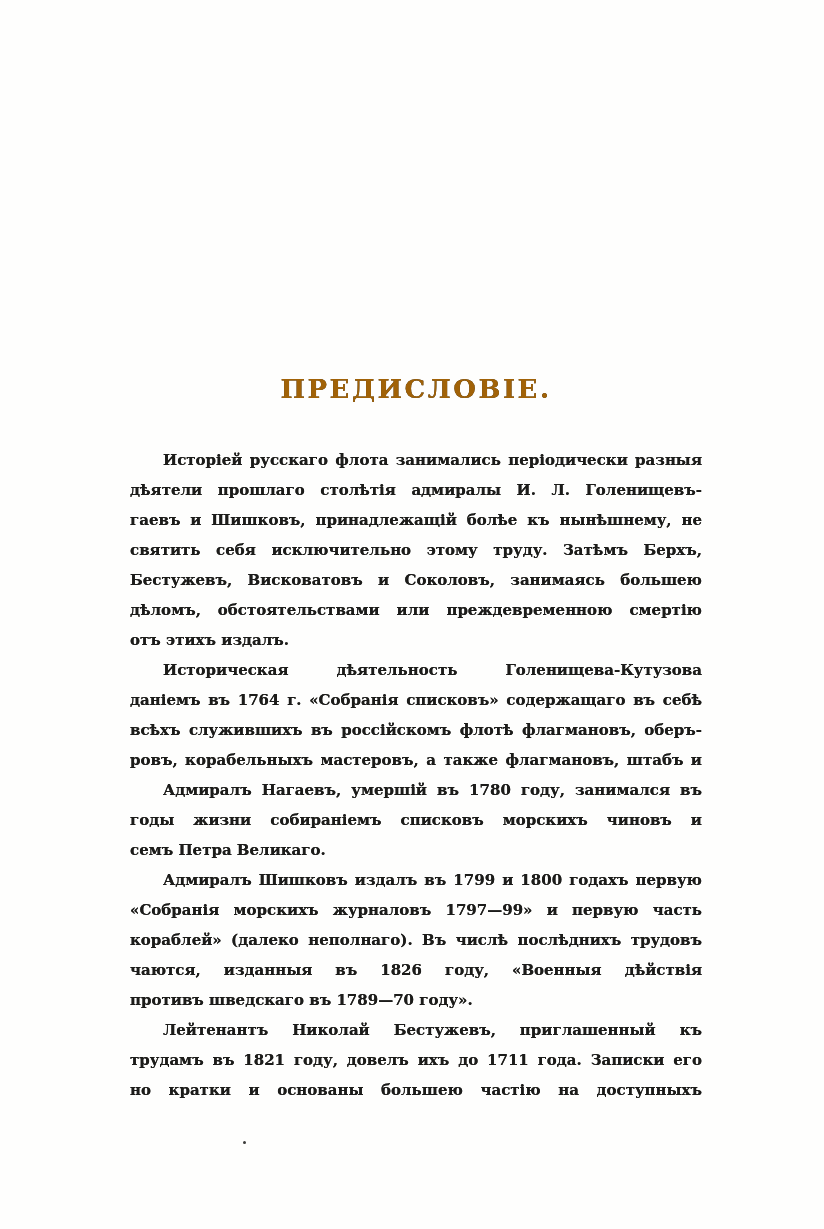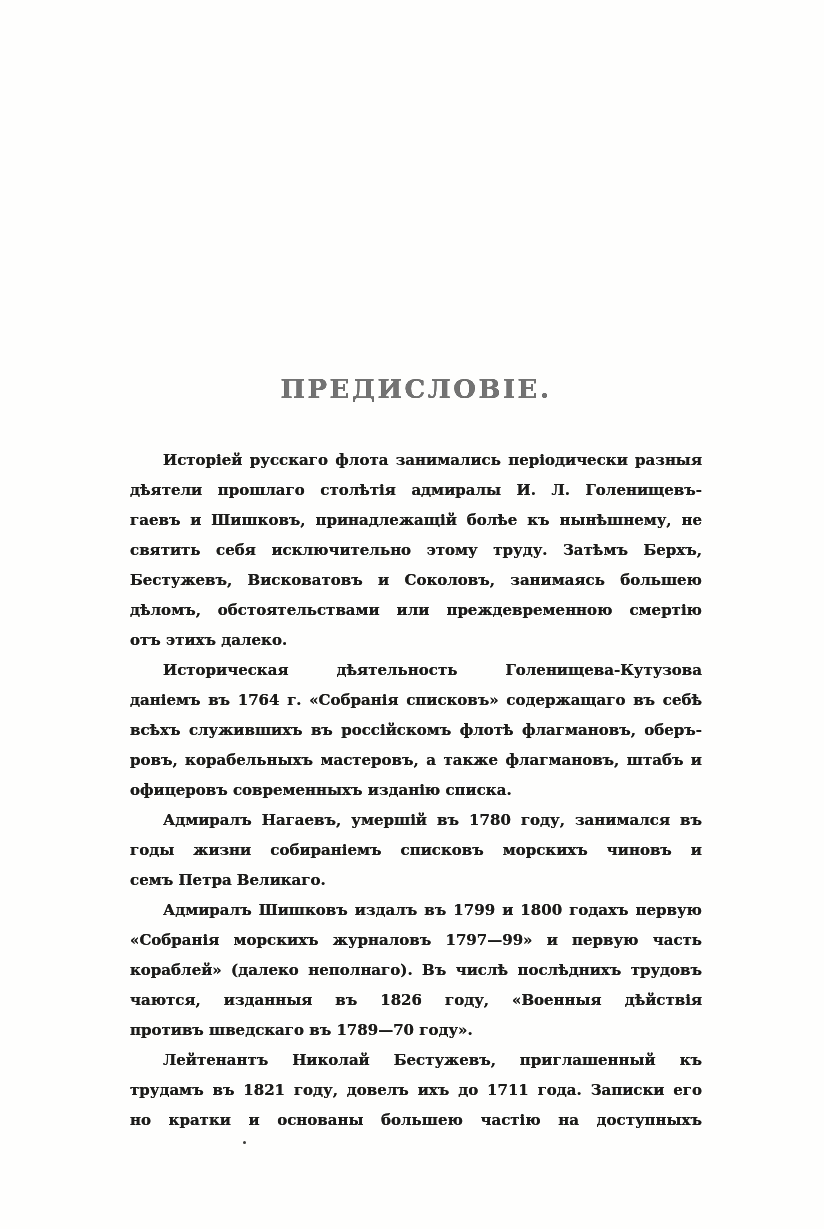--- a/index.html
+++ b/index.html
@@ -18,21 +18,21 @@
   .title {
     position: absolute;
     top: 374px;
     left: 130px;
     width: 572px;
     margin: 0;
     text-align: center;
     font-size: 26px;
     font-weight: bold;
     letter-spacing: 2.5px;
-    color: #737373;
+    color: #a16207;
     text-shadow: 0 0 0.6px #2a2a28;
   }
   .text-block {
     position: absolute;
     top: 445px;
     left: 130px;
     width: 572px;
     font-size: 15px;
     font-weight: bold;
     color: #1c1c1a;
@@ -67,26 +67,25 @@
 <div class="page">
   <h1 class="title">ПРЕДИСЛОВІЕ.</h1>
 
   <div class="text-block" id="text-block" style="color: rgb(28, 28, 26);">
       <div class="line indent justify">Исторіей русскаго флота занимались періодически разныя лица:</div>
       <div class="line justify">дѣятели прошлаго столѣтія адмиралы И. Л. Голенищевъ-Кутузовъ, На-</div>
       <div class="line justify">гаевъ и Шишковъ, принадлежащій болѣе къ нынѣшнему, не могли по-</div>
       <div class="line justify">святить себя исключительно этому труду. Затѣмъ Берхъ, Николай</div>
       <div class="line justify">Бестужевъ, Висковатовъ и Соколовъ, занимаясь большею частію между</div>
       <div class="line justify">дѣломъ, обстоятельствами или преждевременною смертію отрывались</div>
-      <div class="line">отъ этихъ далеко.</div>
+      <div class="line">отъ этихъ издалъ.</div>
       <div class="line indent justify">Историческая дѣятельность Голенищева-Кутузова ограничилась из-</div>
       <div class="line justify">даніемъ въ 1764 г. «Собранія списковъ» содержащаго въ себѣ имена</div>
       <div class="line justify">всѣхъ служившихъ въ россійскомъ флотѣ флагмановъ, оберъ-сарвае-</div>
       <div class="line justify">ровъ, корабельныхъ мастеровъ, а также флагмановъ, штабъ и оберъ-</div>
-      <div class="line">офицеровъ современныхъ изданію списка.</div>
       <div class="line indent justify">Адмиралъ Нагаевъ, умершій въ 1780 году, занимался въ послѣдніе</div>
       <div class="line justify">годы жизни собираніемъ списковъ морскихъ чиновъ и кораблей, и пи-</div>
       <div class="line">семъ Петра Великаго.</div>
       <div class="line indent justify">Адмиралъ Шишковъ издалъ въ 1799 и 1800 годахъ первую часть</div>
       <div class="line justify">«Собранія морскихъ журналовъ 1797—99» и первую часть «Списка</div>
       <div class="line justify">кораблей» (далеко неполнаго). Въ числѣ послѣднихъ трудовъ его заклю-</div>
       <div class="line justify">чаются, изданныя въ 1826 году, «Военныя дѣйствія россійскаго флота</div>
       <div class="line">противъ шведскаго въ 1789—70 году».</div>
       <div class="line indent justify">Лейтенантъ Николай Бестужевъ, приглашенный къ историческимъ</div>
       <div class="line justify">трудамъ въ 1821 году, довелъ ихъ до 1711 года. Записки его доволь-</div>

